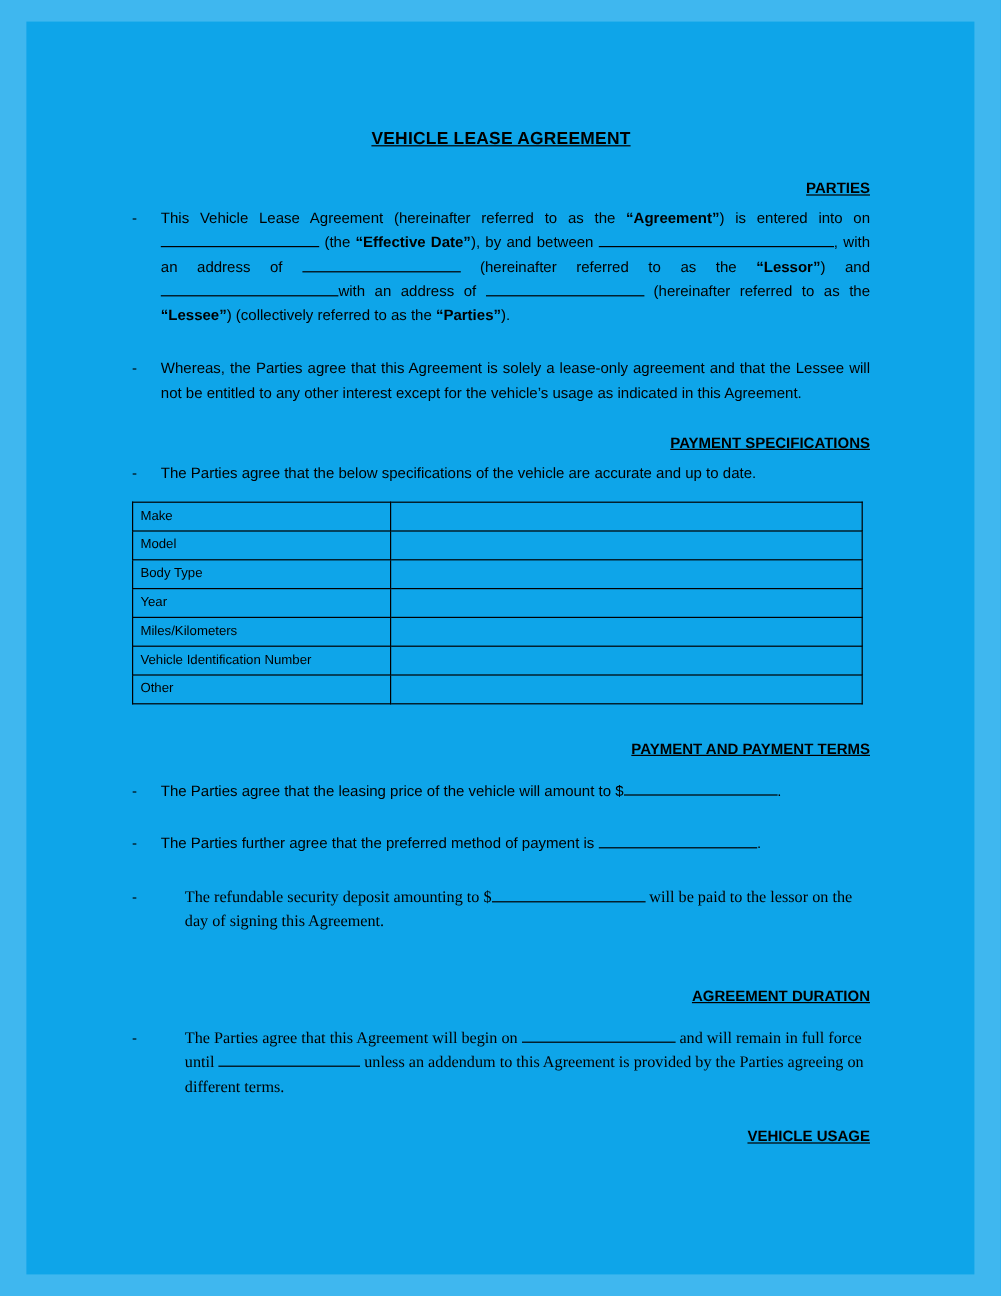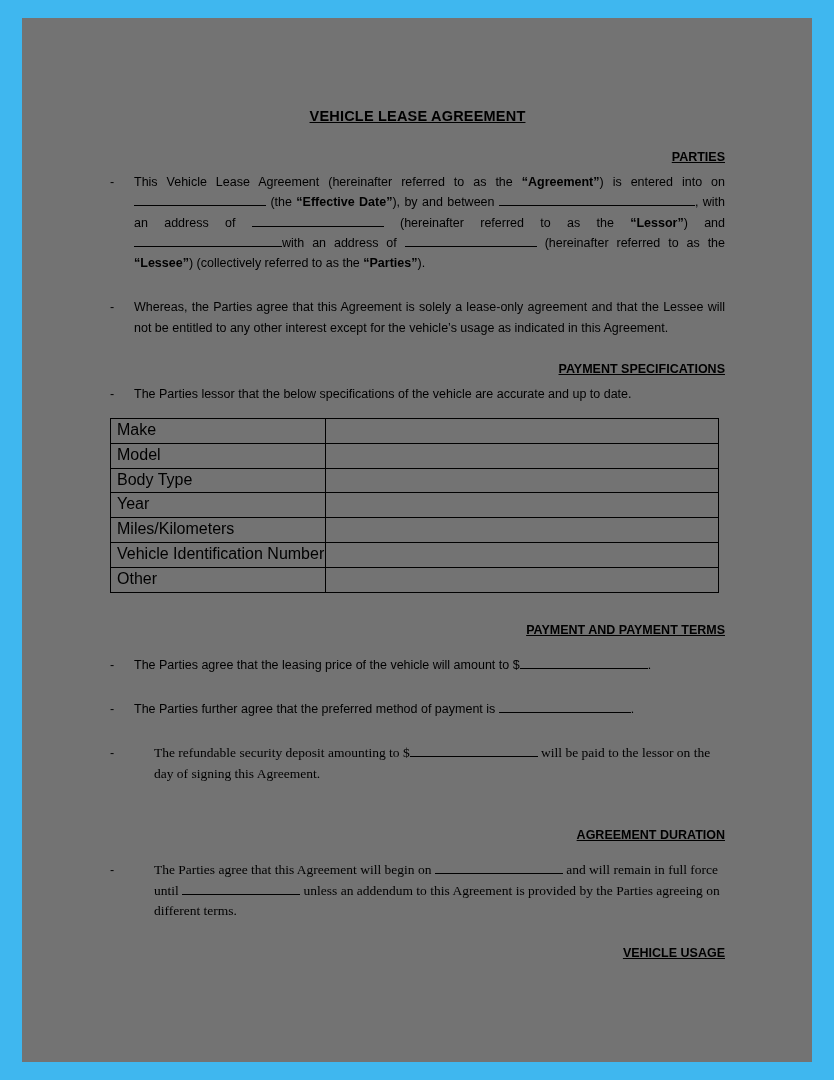--- a/index.html
+++ b/index.html
@@ -12,21 +12,21 @@
     background: #3fb7ef;
     font-family: "Liberation Sans", sans-serif;
     overflow: hidden;
   }
   .page {
     position: absolute;
     left: 22px;
     top: 18px;
     width: 790px;
     height: 1044px;
-    background: #737373;
+    background: #0ea5e9;
   }
   .content {
     position: absolute;
     left: 88px;
     top: 90px;
     width: 615px;
   }
   .doc-title {
     text-align: center;
     font-size: 14.5px;
@@ -78,21 +78,21 @@
 
   table.specs {
     border-collapse: collapse;
     width: 609px;
     margin: 10px 0 0 0;
     table-layout: fixed;
   }
   table.specs td {
     border: 1px solid #000;
     height: 20px;
-    font-size: 16px;
+    font-size: 11px;
     padding: 1px 0 2px 6px;
     color: #000;
     line-height: 1.3;
   }
   table.specs td.label { width: 208px; }
 
   .gap-lg { height: 30px; }
   .gap-sm { height: 10px; }
 </style>
 </head>
@@ -118,21 +118,21 @@
       <div class="dash">-</div>
       <div class="btext">Whereas, the Parties agree that this Agreement is solely a lease-only agreement and that the Lessee will not be entitled to any other interest except for the vehicle’s usage as indicated in this Agreement.</div>
     </div>
 
     <div class="gap-sm"></div>
 
     <div class="section-head">PAYMENT SPECIFICATIONS</div>
 
     <div class="bullet-row">
       <div class="dash">-</div>
-      <div class="btext">The Parties lessor that the below specifications of the vehicle are accurate and up to date.</div>
+      <div class="btext">The Parties agree that the below specifications of the vehicle are accurate and up to date.</div>
     </div>
 
     <table class="specs">
       <tbody>
         <tr>
           <td class="label">Make</td>
           <td></td>
         </tr>
         <tr>
           <td class="label">Model</td>

